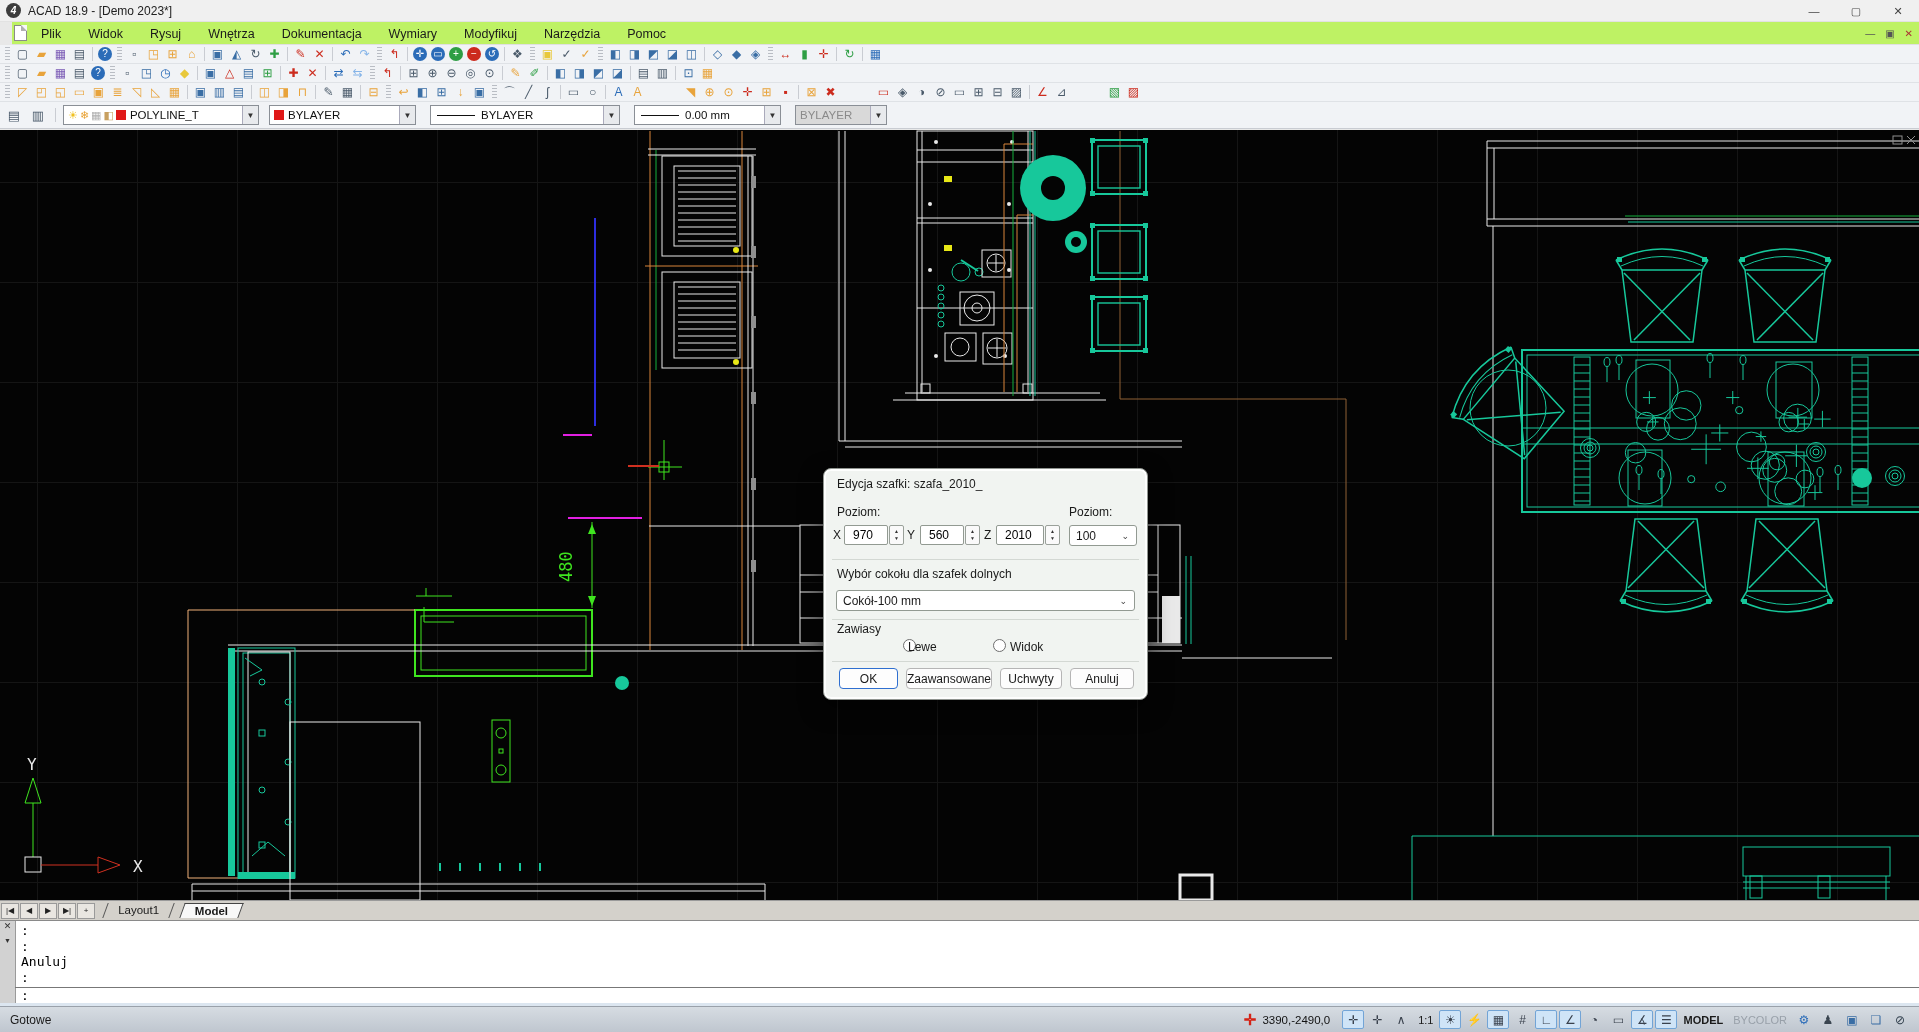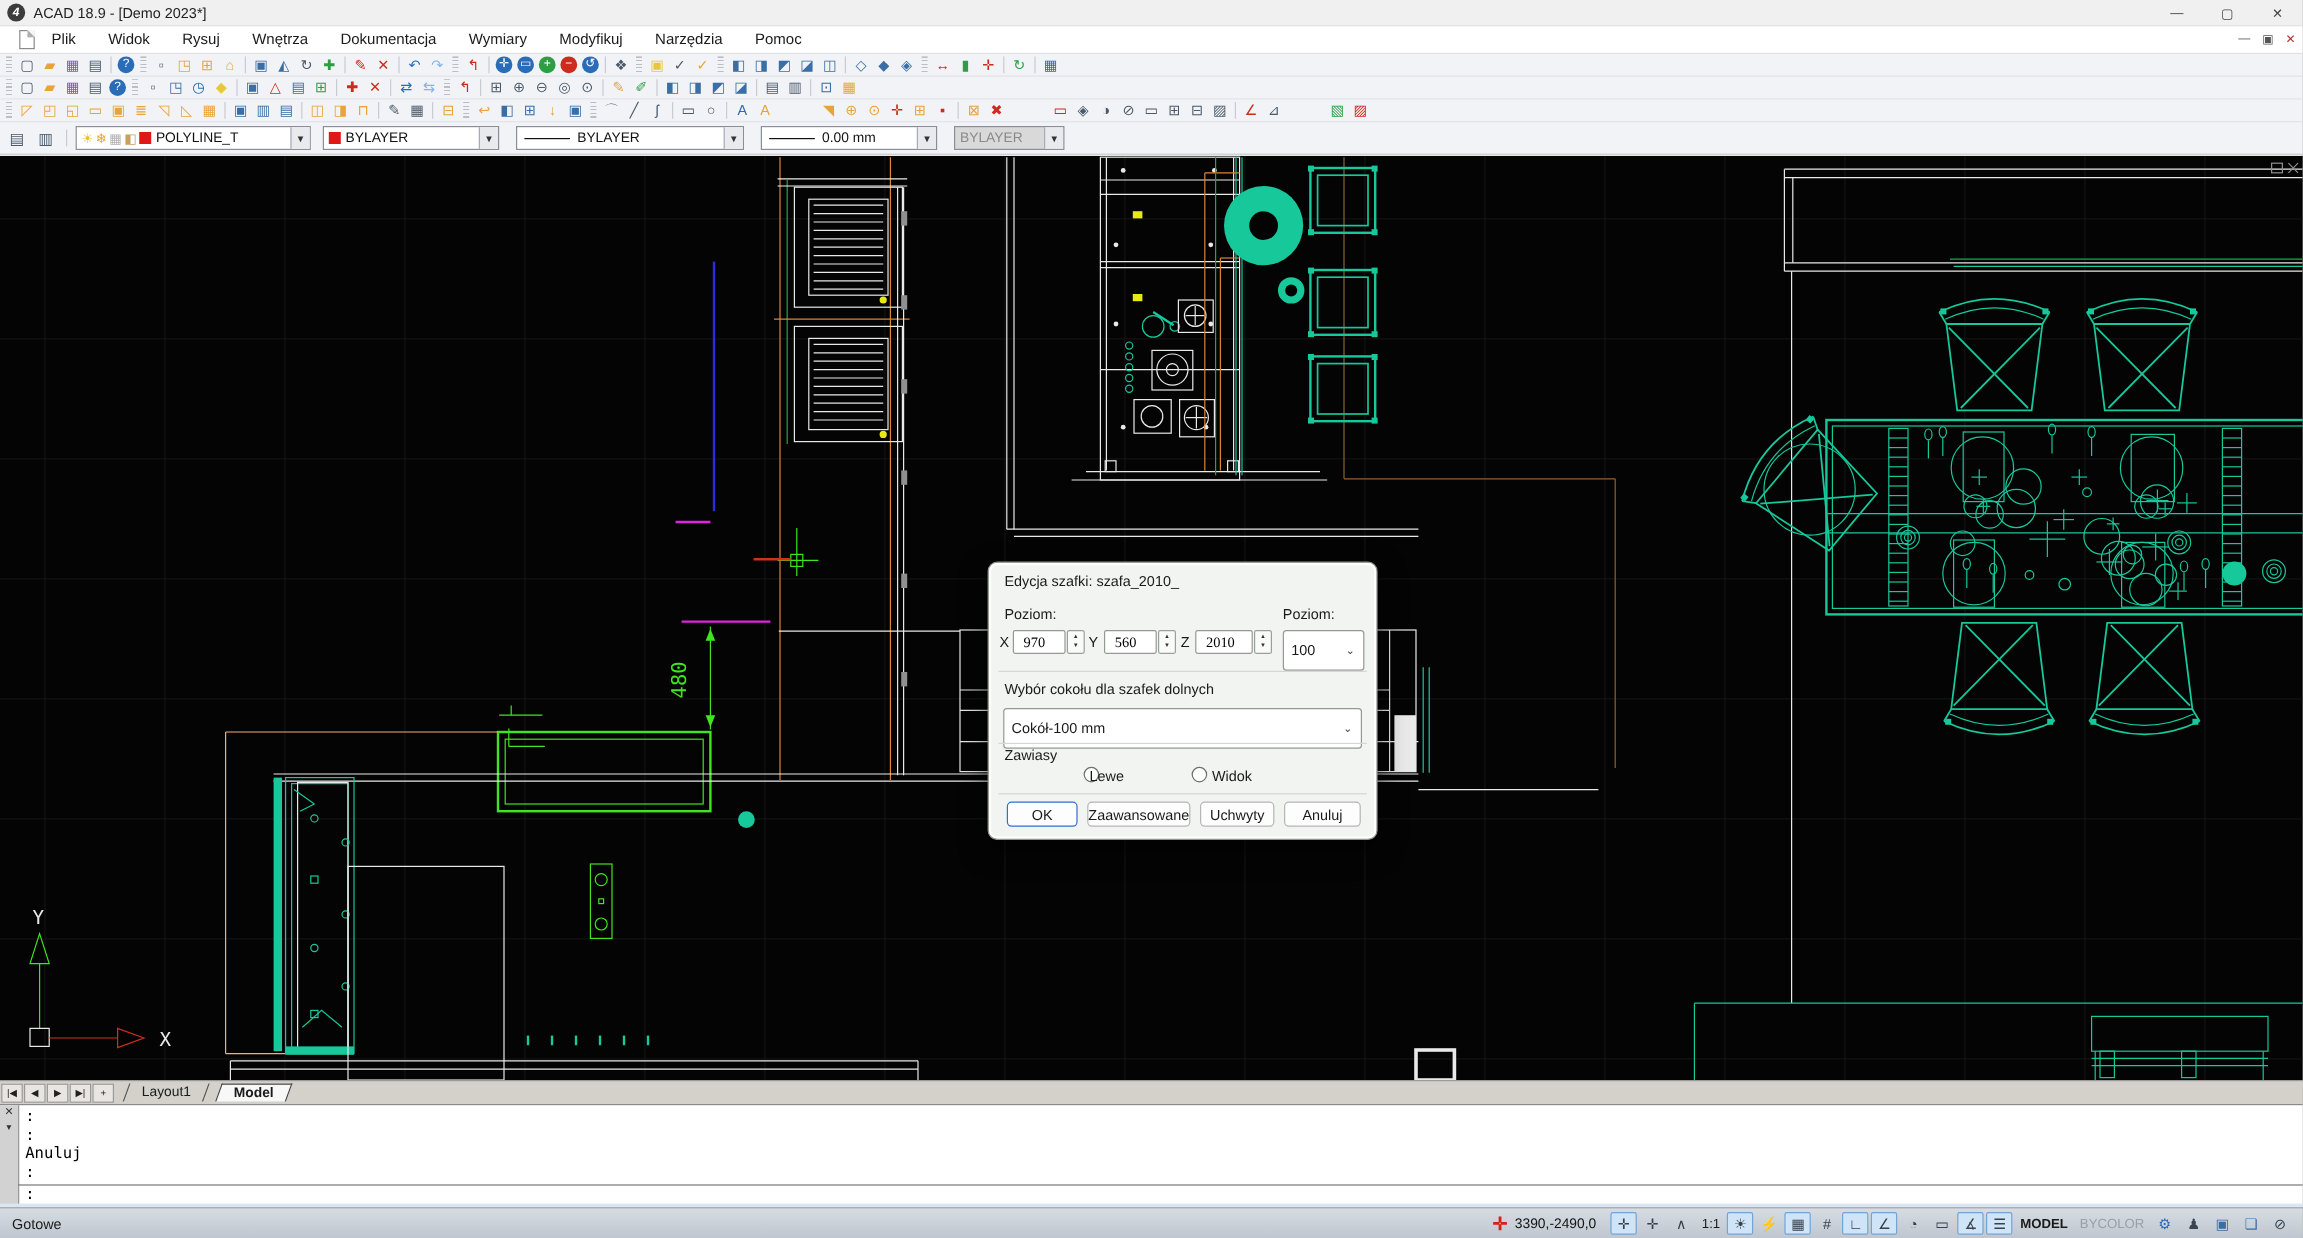--- a/index.html
+++ b/index.html
@@ -4,21 +4,21 @@
 <style>
   html,body{margin:0;padding:0;}
   body{width:1919px;height:1032px;overflow:hidden;font-family:"Liberation Sans",sans-serif;background:#e8e8e8;position:relative;}
   
   #titlebar{height:22px;background:#f0f0f0;display:flex;align-items:center;padding-left:6px;position:relative;border-bottom:1px solid #e2e2e2;box-sizing:border-box;}
   #logo{width:15px;height:15px;border-radius:50%;background:#3c3c3c;color:#fff;font-size:10px;font-weight:bold;font-style:italic;display:flex;align-items:center;justify-content:center;margin-right:7px;}
   #title-text{font-size:12px;color:#222;}
   #winbtns{position:absolute;right:0;top:0;height:22px;display:flex;}
   .wbtn{width:42px;height:22px;display:flex;align-items:center;justify-content:center;font-size:11px;color:#444;}
   
-  #menubar{height:23px;background:#ffffff;display:flex;align-items:center;padding-left:16px;position:relative;border-bottom:1px solid #e0e0e0;box-sizing:border-box;}
+  #menubar{height:23px;background:#bef264;display:flex;align-items:center;padding-left:2px;position:relative;border-bottom:1px solid #e0e0e0;box-sizing:border-box;margin-left:12px;}
   #docicon{width:11px;height:14px;border:1px solid #8a8a8a;background:#fff;margin-right:14px;position:relative;}
   #docicon::after{content:"";position:absolute;right:-1px;top:-1px;border:3px solid;border-color:#f7f7f7 #f7f7f7 #b0b0b0 #b0b0b0;}
   .mitem{font-size:12.5px;color:#1a1a1a;margin-right:27px;cursor:default;}
   #mdibtns{position:absolute;right:6px;display:flex;gap:10px;font-size:10px;color:#555;}
   
   .tbar{height:19px;background:#f1f3f6;display:flex;align-items:center;border-bottom:1px solid #dfe2e6;box-sizing:border-box;padding-left:2px;}
   .tbi{width:19px;height:16px;display:flex;align-items:center;justify-content:center;font-size:12px;line-height:1;cursor:default;}
   .tbi.rnd{border-radius:50%;width:14px;height:14px;margin:0 2px;font-size:10px;}
   .tsep{width:1px;height:14px;background:#c9ccd2;margin:0 3px;}
   .thandle{width:5px;height:14px;margin:0 3px;background:repeating-linear-gradient(#b9bdc4 0 1px,transparent 1px 3px);}
@@ -35,23 +35,23 @@
   
   #canvas{position:absolute;left:0;top:130px;width:1919px;height:770px;background-color:#040404;
     background-image:linear-gradient(#151515 1px,transparent 1px),linear-gradient(90deg,#151515 1px,transparent 1px);
     background-size:100px 100px;background-position:37px 52px;}
   #cad{position:absolute;inset:0;}
   
   #dialog{position:absolute;left:823px;top:468px;width:323px;height:230px;background:#f1f4f1;border:1px solid #8f948f;border-radius:8px;
     box-shadow:0 8px 22px rgba(0,0,0,.6), inset 0 0 0 2px rgba(255,255,255,.85);font-size:12px;color:#1a1a1a;z-index:5;}
   #dlg-title{position:absolute;left:13px;top:8px;font-size:12px;}
   .dlbl{position:absolute;font-size:12px;}
-  .dinput{position:absolute;height:20px;background:#fff;border:1px solid #929a92;border-radius:2px;font-size:12px;padding:0 8px;box-sizing:border-box;font-family:Liberation Serif, serif;}
+  .dinput{position:absolute;height:20px;background:#fff;border:1px solid #929a92;border-radius:2px;font-size:12px;padding:0 8px;box-sizing:border-box;font-family:Liberation Sans, sans-serif;}
   .spin{position:absolute;width:15px;height:20px;border:1px solid #9aa19a;border-radius:2px;background:#fafafa;display:flex;flex-direction:column;align-items:center;justify-content:center;font-size:5px;color:#333;line-height:1.4;box-sizing:border-box;}
-  .dcombo{position:absolute;height:34px;background:#fff;border:1px solid #929a92;border-radius:3px;display:flex;align-items:center;padding:0 6px;box-sizing:border-box;font-size:12px;}
+  .dcombo{position:absolute;height:21px;background:#fff;border:1px solid #929a92;border-radius:3px;display:flex;align-items:center;padding:0 6px;box-sizing:border-box;font-size:12px;}
   .dcombo .chev{position:absolute;right:7px;font-size:9px;color:#444;}
   .dhr{position:absolute;left:8px;right:8px;height:1px;background:#d3d8d3;}
   .radio{position:absolute;width:13px;height:13px;border:1px solid #6e6e6e;border-radius:50%;background:#fff;box-sizing:border-box;}
   .dbtn{position:absolute;height:21px;border:1px solid #b5b5b5;border-radius:4px;background:#fdfdfd;font-size:12px;display:flex;align-items:center;justify-content:center;box-sizing:border-box;font-family:"Liberation Sans",sans-serif;color:#1a1a1a;}
   .dbtn.default{border:1.5px solid #2f6fd0;}
   
   #tabbar{position:absolute;left:0;top:900px;width:1919px;height:20px;background:#d4d1cb;border-top:1px solid #9a9a9a;display:flex;align-items:center;box-sizing:border-box;}
   .navb{width:18px;height:16px;background:#e9e6e1;border:1px solid #9a9a9a;margin-left:1px;display:flex;align-items:center;justify-content:center;font-size:8px;color:#222;box-sizing:border-box;}
   .tab{position:relative;margin-left:10px;padding:1px 12px;font-size:11.5px;color:#1a1a1a;transform:skewX(-20deg);border-left:1px solid #555;border-right:1px solid #555;}
   .tab>span{display:inline-block;transform:skewX(20deg);}

